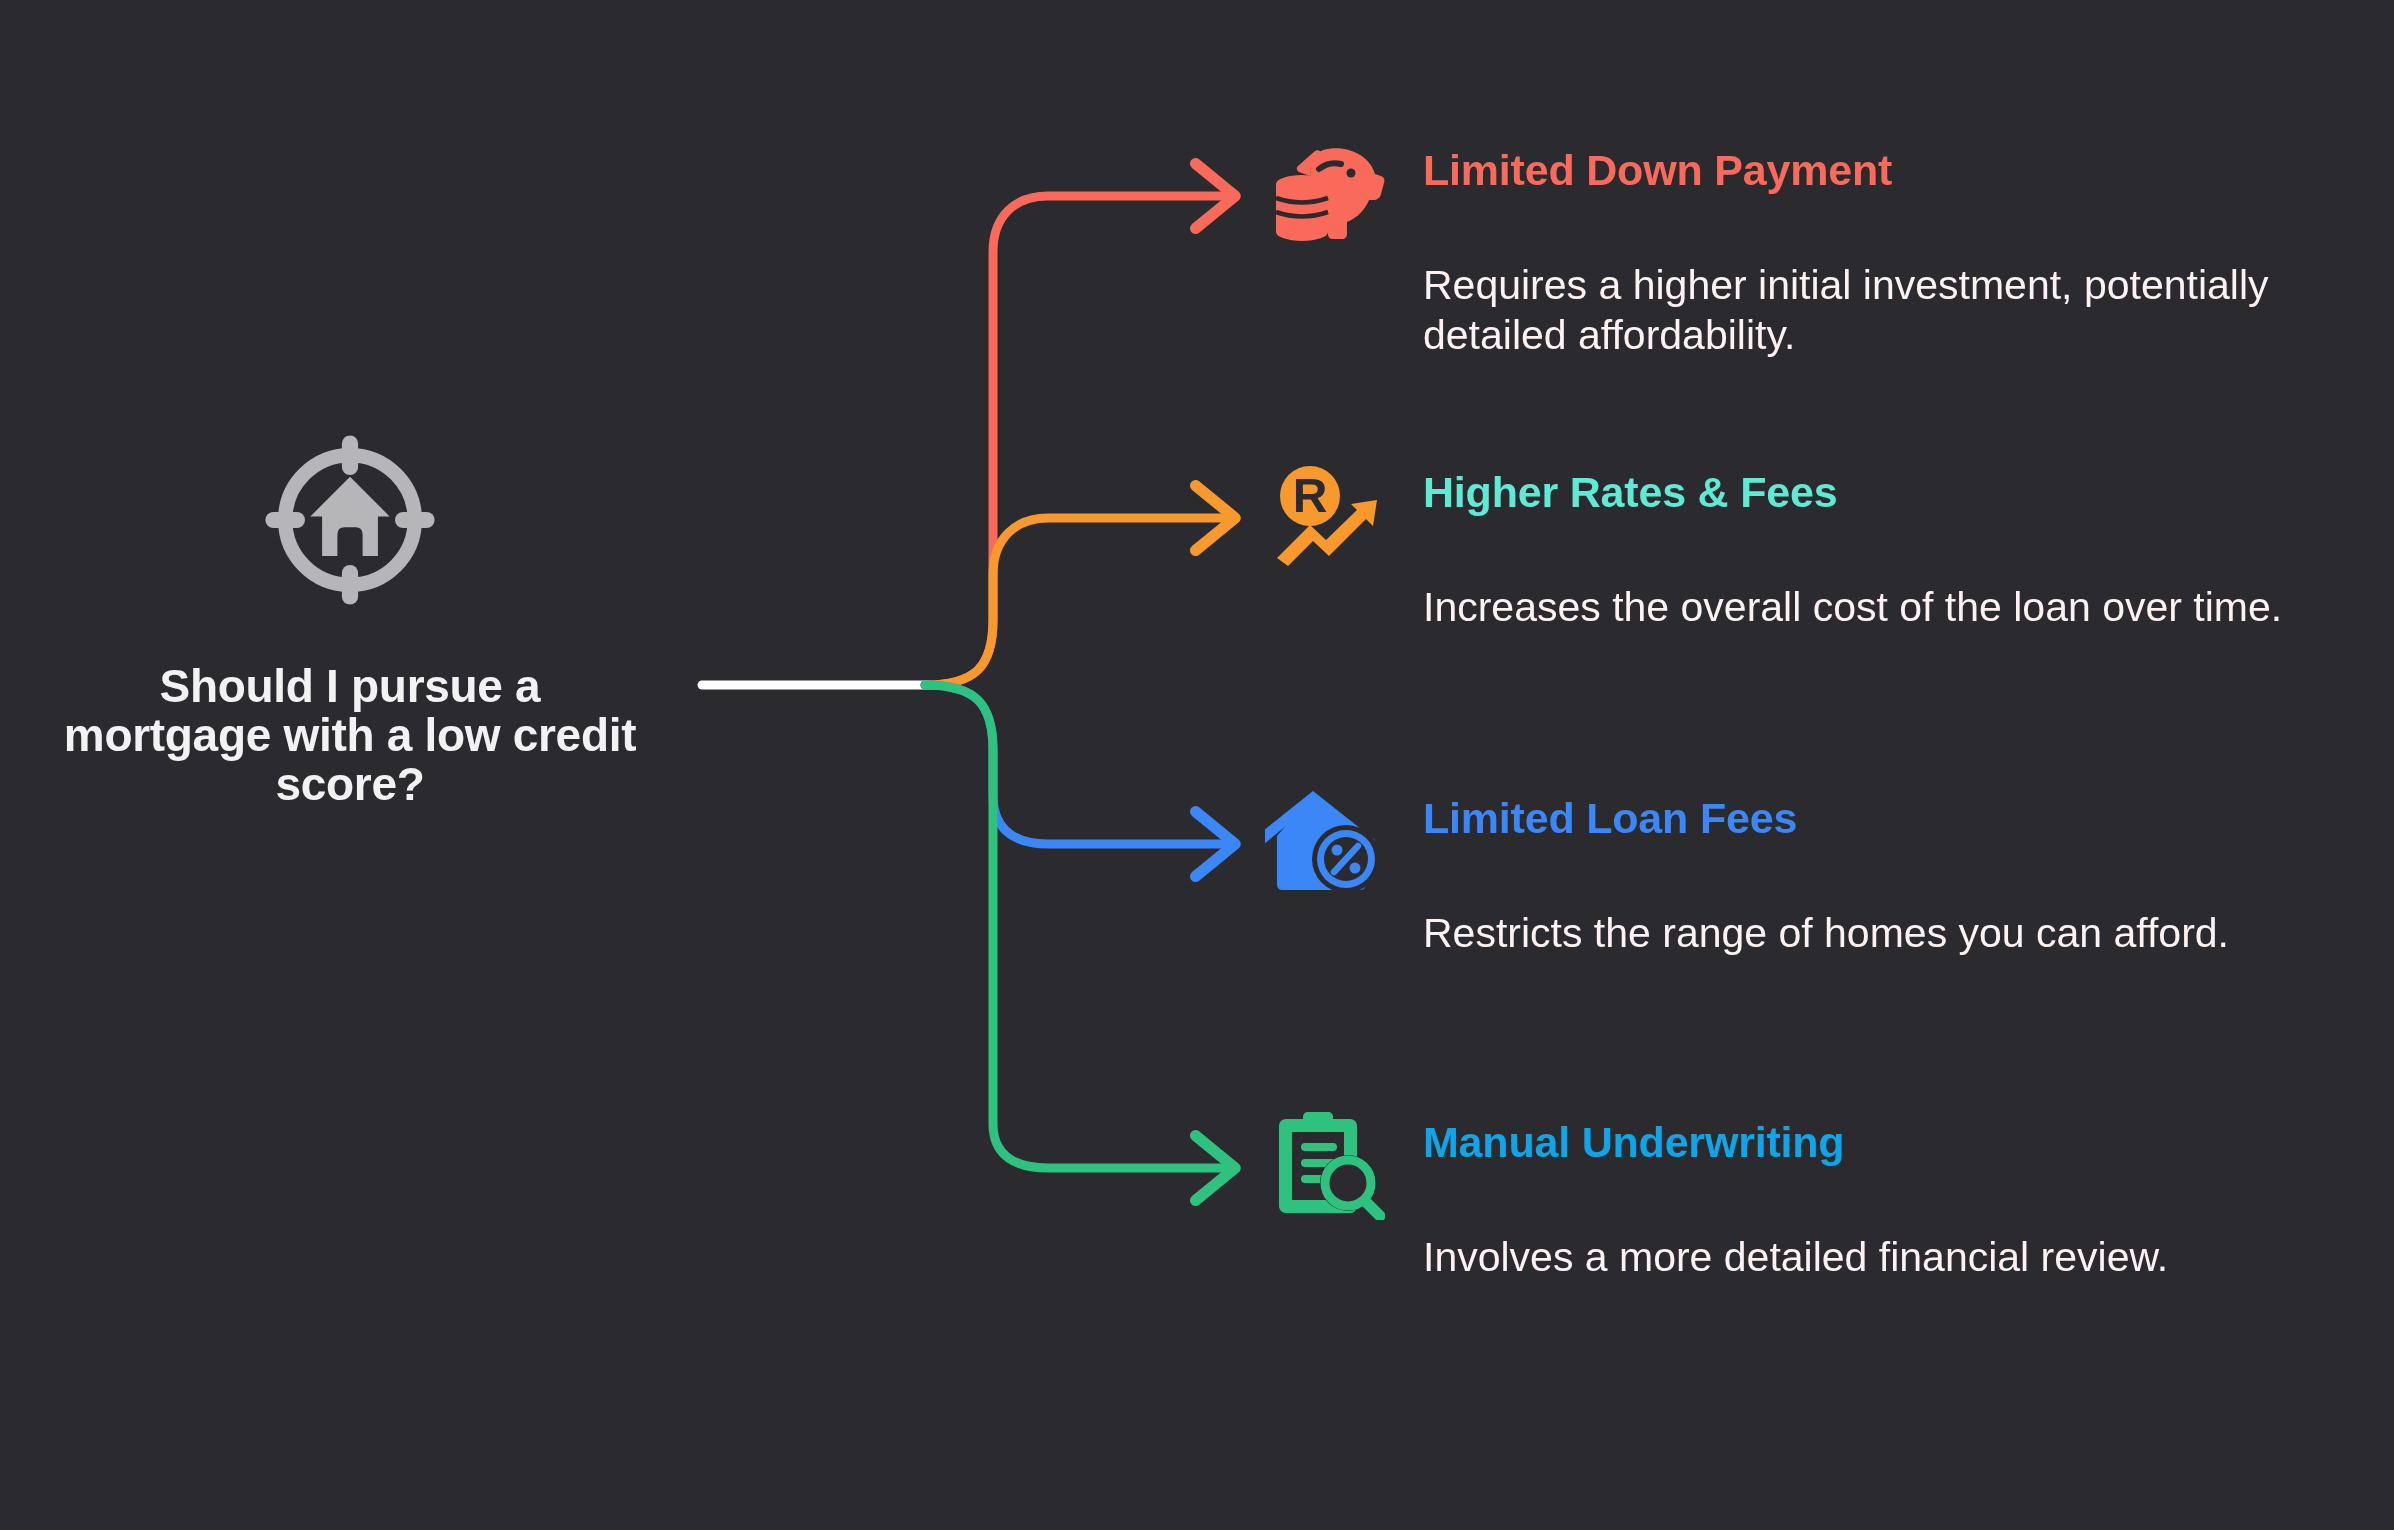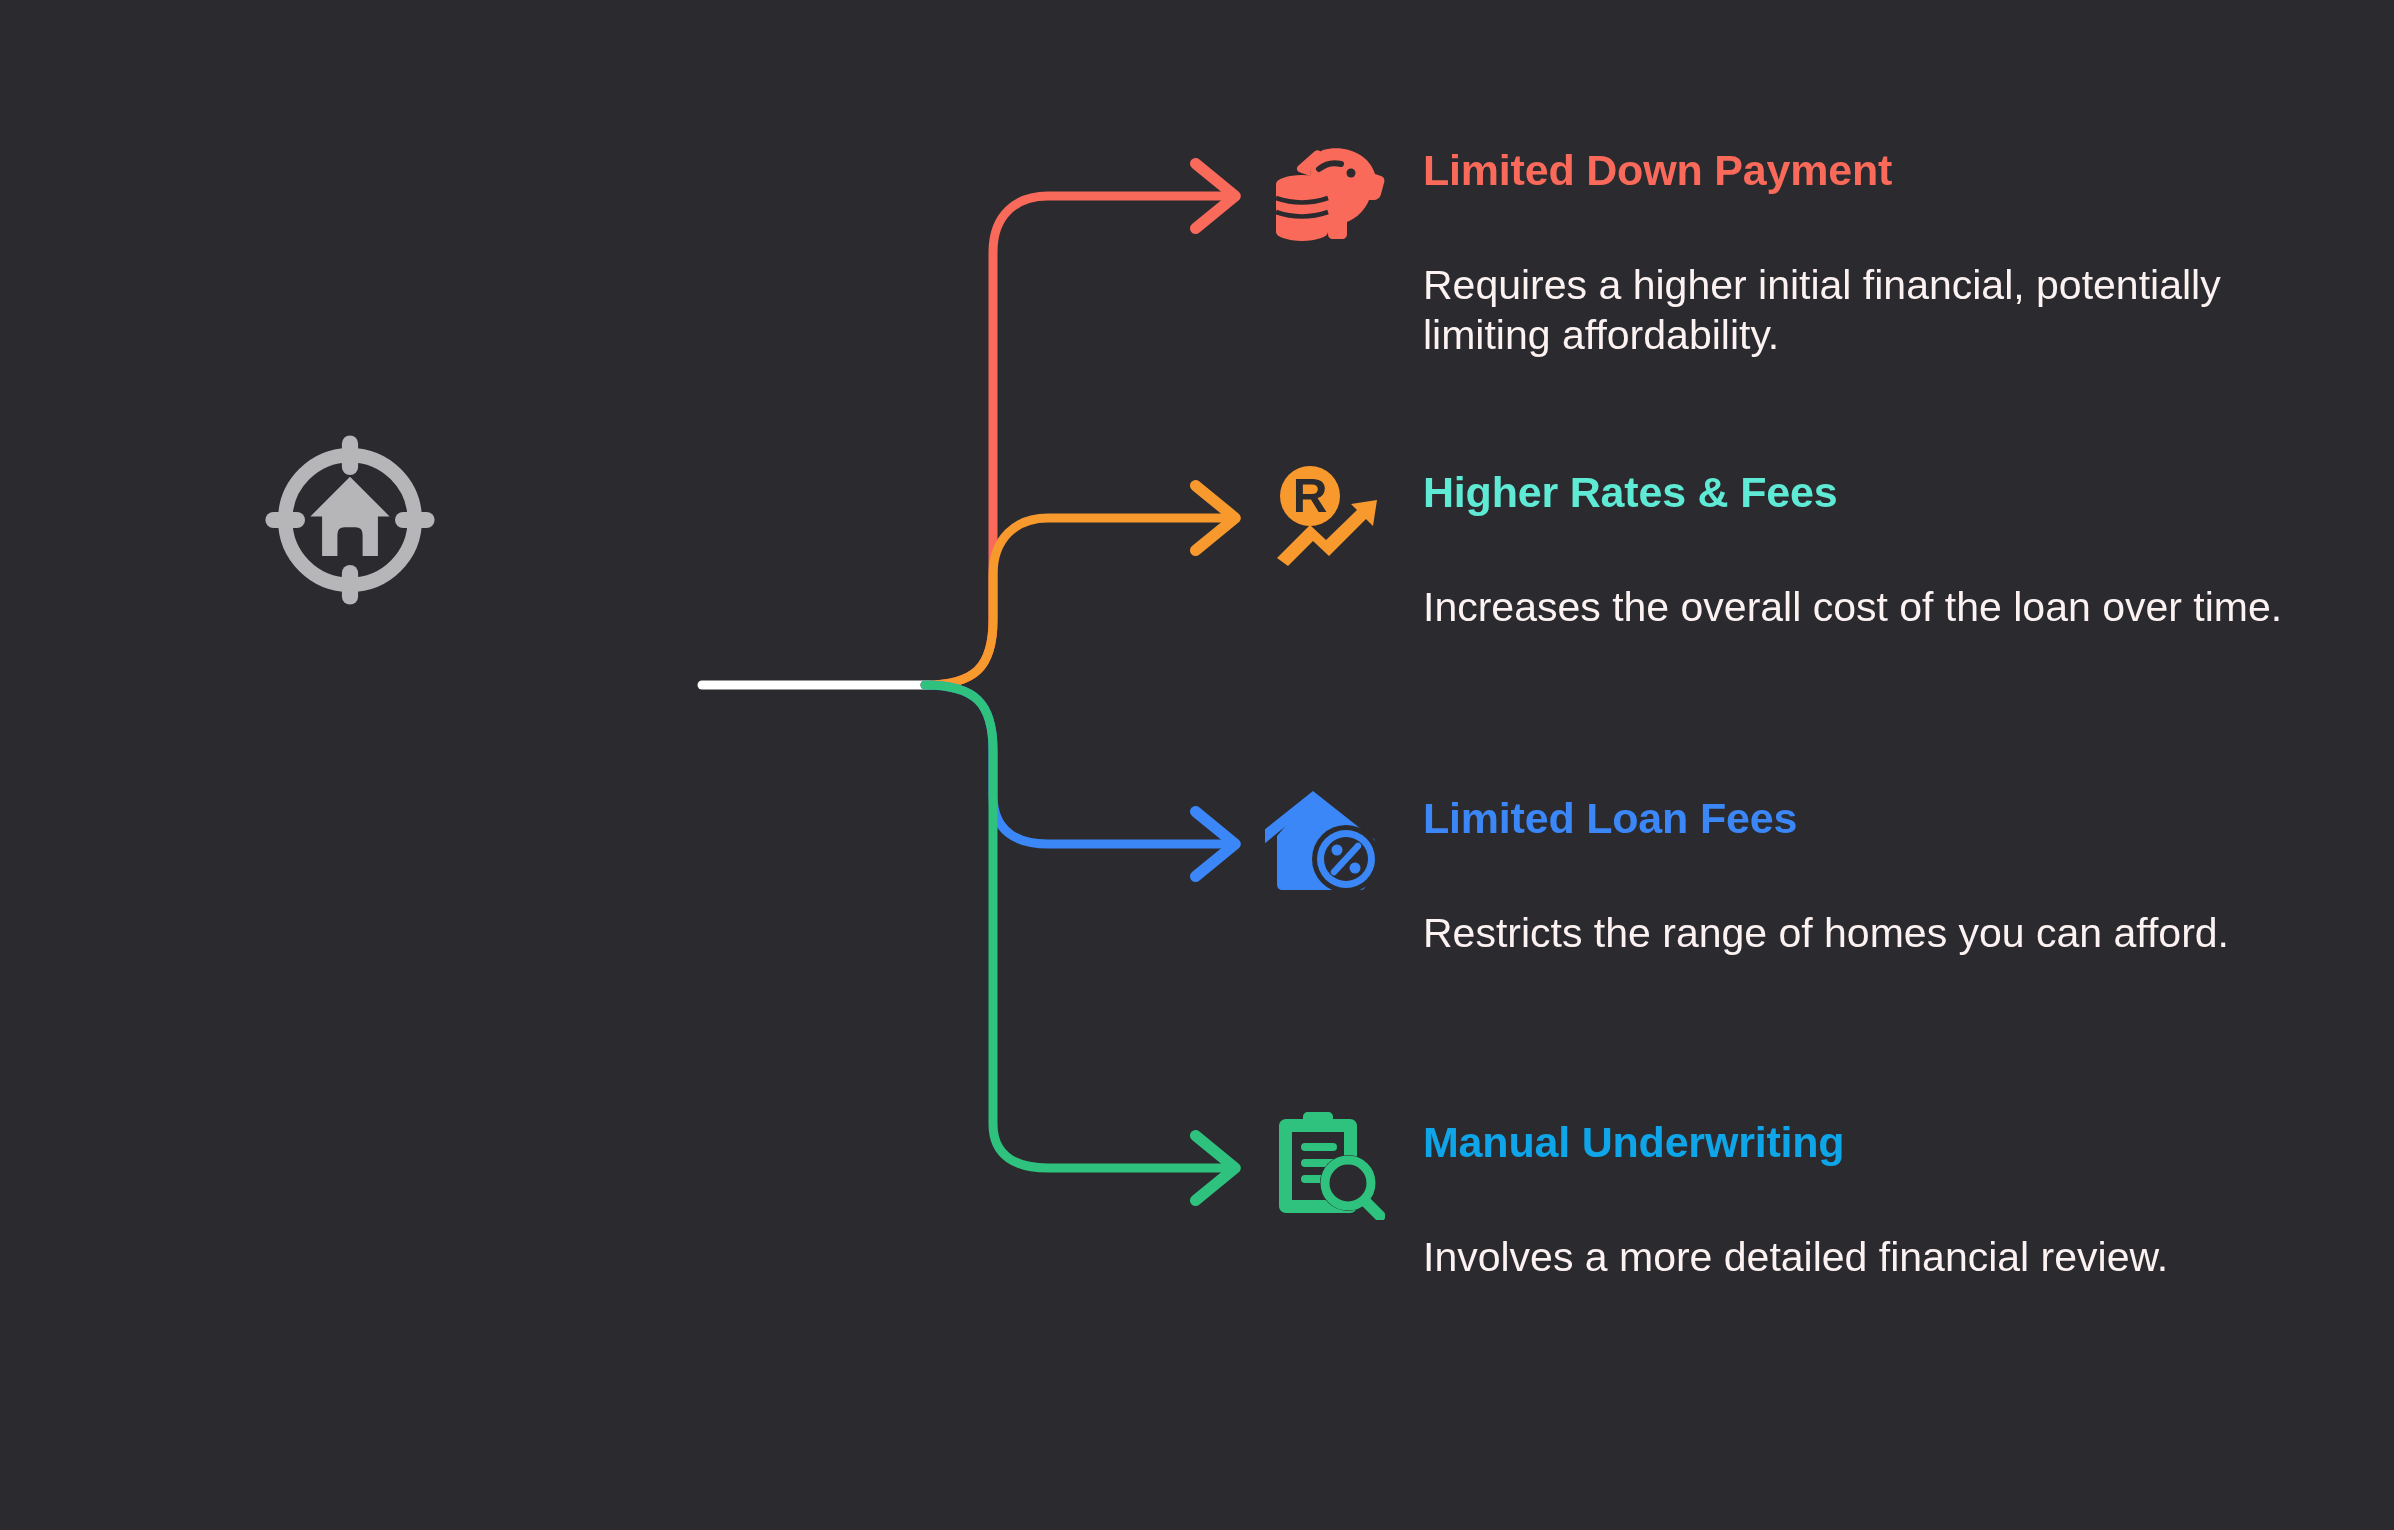--- a/index.html
+++ b/index.html
@@ -112,20 +112,21 @@
 
       <circle cx="50" cy="50" r="36" fill="none" stroke="#b6b6b8" stroke-width="8"></circle>
 
       <rect x="45.5" y="3" width="9" height="22" rx="4.5" fill="#b6b6b8"></rect>
       <rect x="45.5" y="75" width="9" height="22" rx="4.5" fill="#b6b6b8"></rect>
       <rect x="3" y="45.5" width="22" height="9" rx="4.5" fill="#b6b6b8"></rect>
       <rect x="75" y="45.5" width="22" height="9" rx="4.5" fill="#b6b6b8"></rect>
 
       <path d="M50 26 L72 48 L65.5 48 L65.5 70 L57 70 L57 58 Q57 54 53 54 L47 54 Q43 54 43 58 L43 70 L34.5 70 L34.5 48 L28 48 Z" fill="#b6b6b8"></path>
     </svg>
+    <div id="center-title">Should I pursue a mortgage with a low credit score?</div>
   </div>
 
   <div class="branch" id="branch-0">
     <div class="branch-head">
       <svg class="branch-icon" viewBox="0 0 120 108" xmlns="http://www.w3.org/2000/svg">
         <g fill="#fa6a5a">
 
           <path d="M58 10 C80 4 104 14 110 34 L116 36 C119 37 120 40 119 43 L116 54 C115 58 112 60 108 60
                    L104 60 C100 70 92 78 82 82 L82 94 C82 97 80 99 77 99 L68 99 C65 99 63 97 63 94 L63 86
                    C56 86 50 84 45 81 L45 40 C45 24 50 14 58 10 Z"></path>
@@ -140,21 +141,21 @@
         <g fill="none" stroke="#2b2a2e" stroke-width="4.5">
           <path d="M11 58 Q37 67 63 58"></path>
           <path d="M11 72 Q37 81 63 72"></path>
         </g>
 
         <circle cx="86" cy="33" r="4.5" fill="#2b2a2e"></circle>
         <path d="M54 29 Q64 21 76 24" fill="none" stroke="#2b2a2e" stroke-width="6" stroke-linecap="round"></path>
       </svg>
       <div class="branch-title" style="color:#fa6a5a">Limited Down Payment</div>
     </div>
-    <div class="branch-desc">Requires a higher initial financial, potentially limiting affordability.</div>
+    <div class="branch-desc">Requires a higher initial investment, potentially detailed affordability.</div>
   </div>
 
   <div class="branch" id="branch-1">
     <div class="branch-head">
       <svg class="branch-icon" viewBox="0 0 120 108" xmlns="http://www.w3.org/2000/svg">
         <g fill="#f8992e">
           <circle cx="45" cy="34" r="30"></circle>
 
           <path d="M12 96 L45 63 L61 78 L92 48 L86 42 L112 38 L108 64 L101 57 L64 94 L48 79 L23 104 Z"></path>
         </g>

